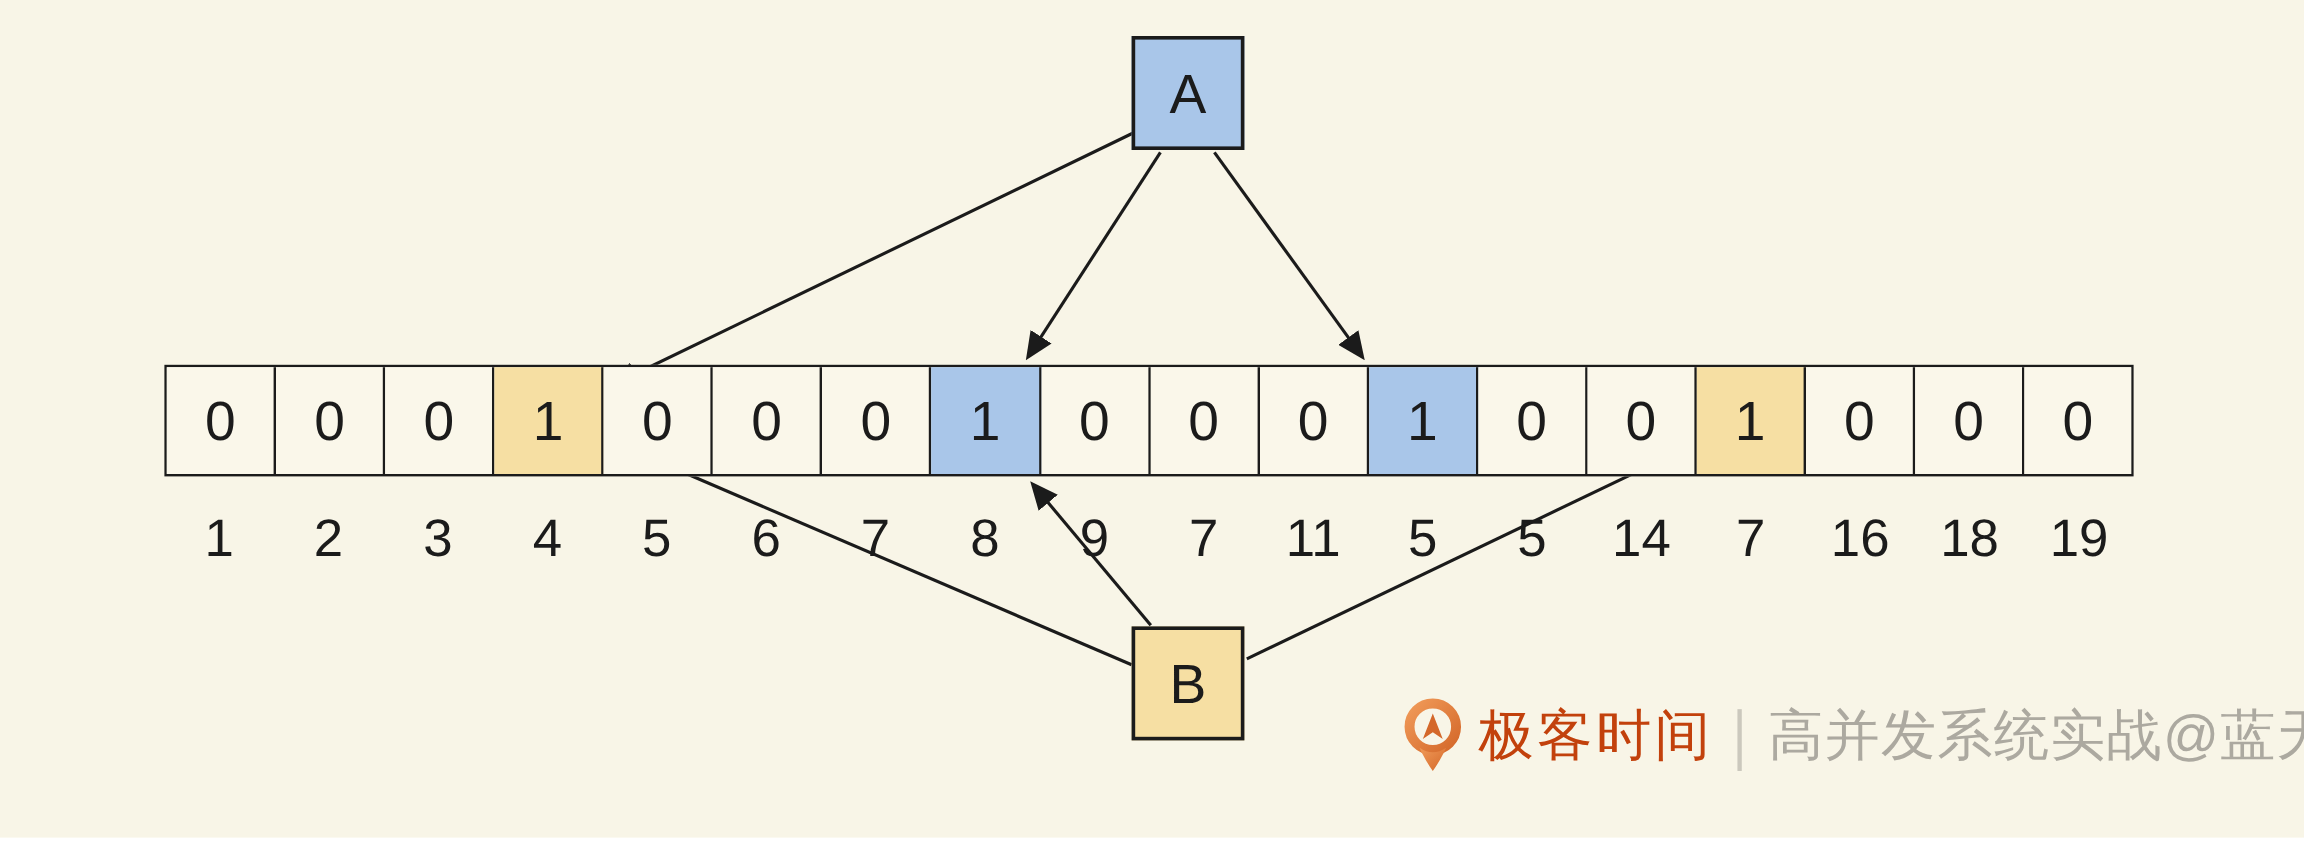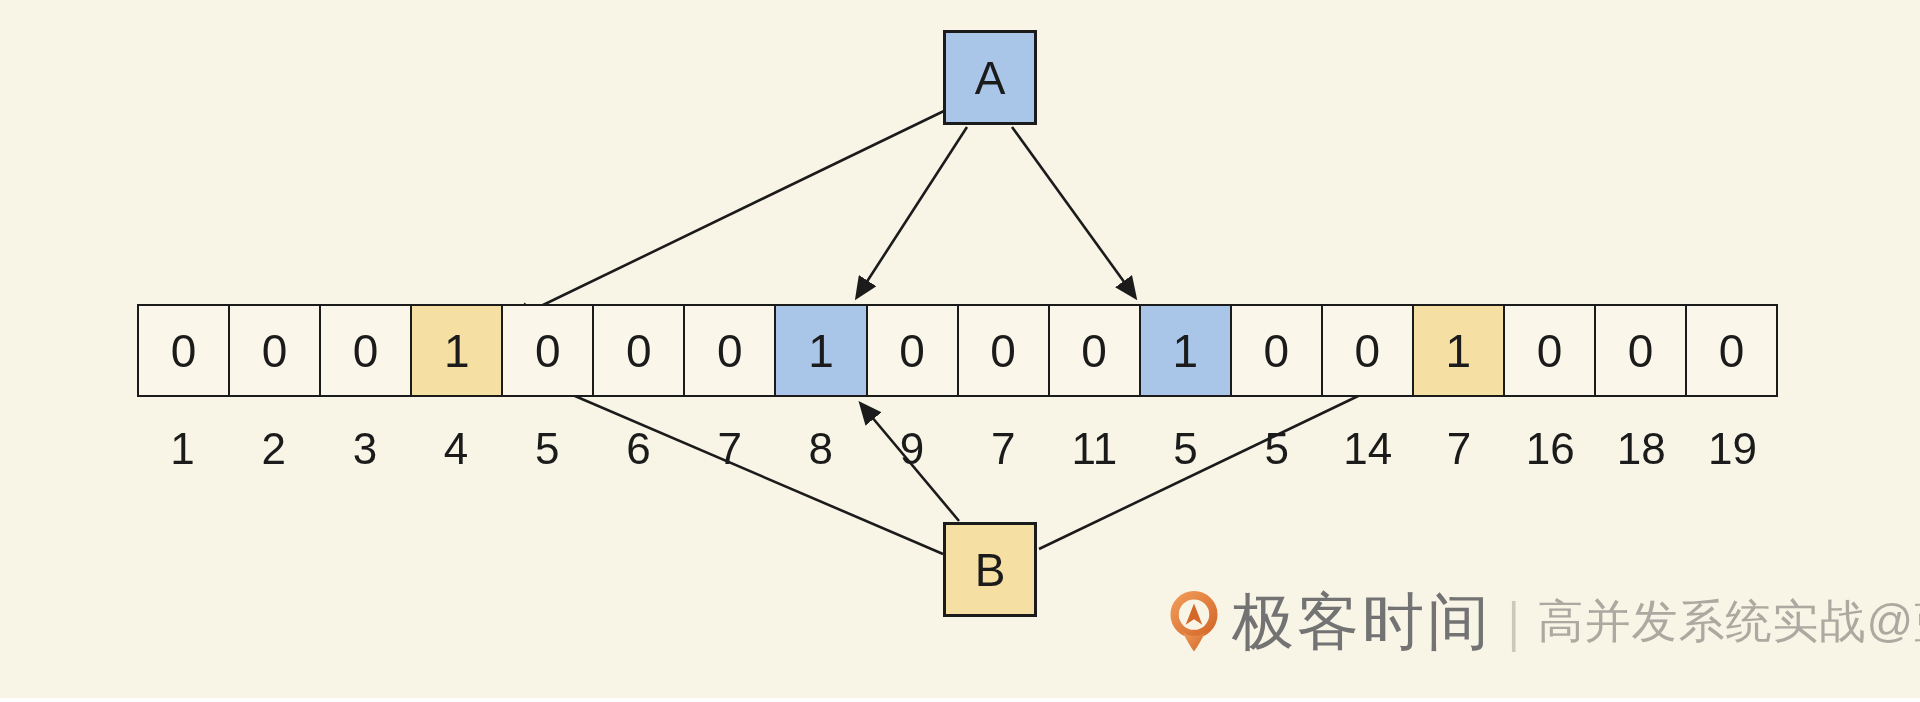--- a/index.html
+++ b/index.html
@@ -76,22 +76,22 @@
   
   .watermark {
     position: absolute;
     left: 1170px;
     top: 580px;
     display: flex;
     align-items: center;
   }
   .wm-logo { width: 48px; height: 66px; margin-right: 14px; }
   .wm-brand {
-    font-size: 62px;
-    color: #737373;
+    font-size: 46px;
+    color: #c2410c;
     letter-spacing: 3px;
     white-space: nowrap;
     font-family: Liberation Mono, monospace;
   }
   .wm-sep {
     font-size: 44px;
     color: #CBC8BD;
     margin: 0 18px 0 16px;
     transform: scaleY(1.25);
     display: inline-block;

